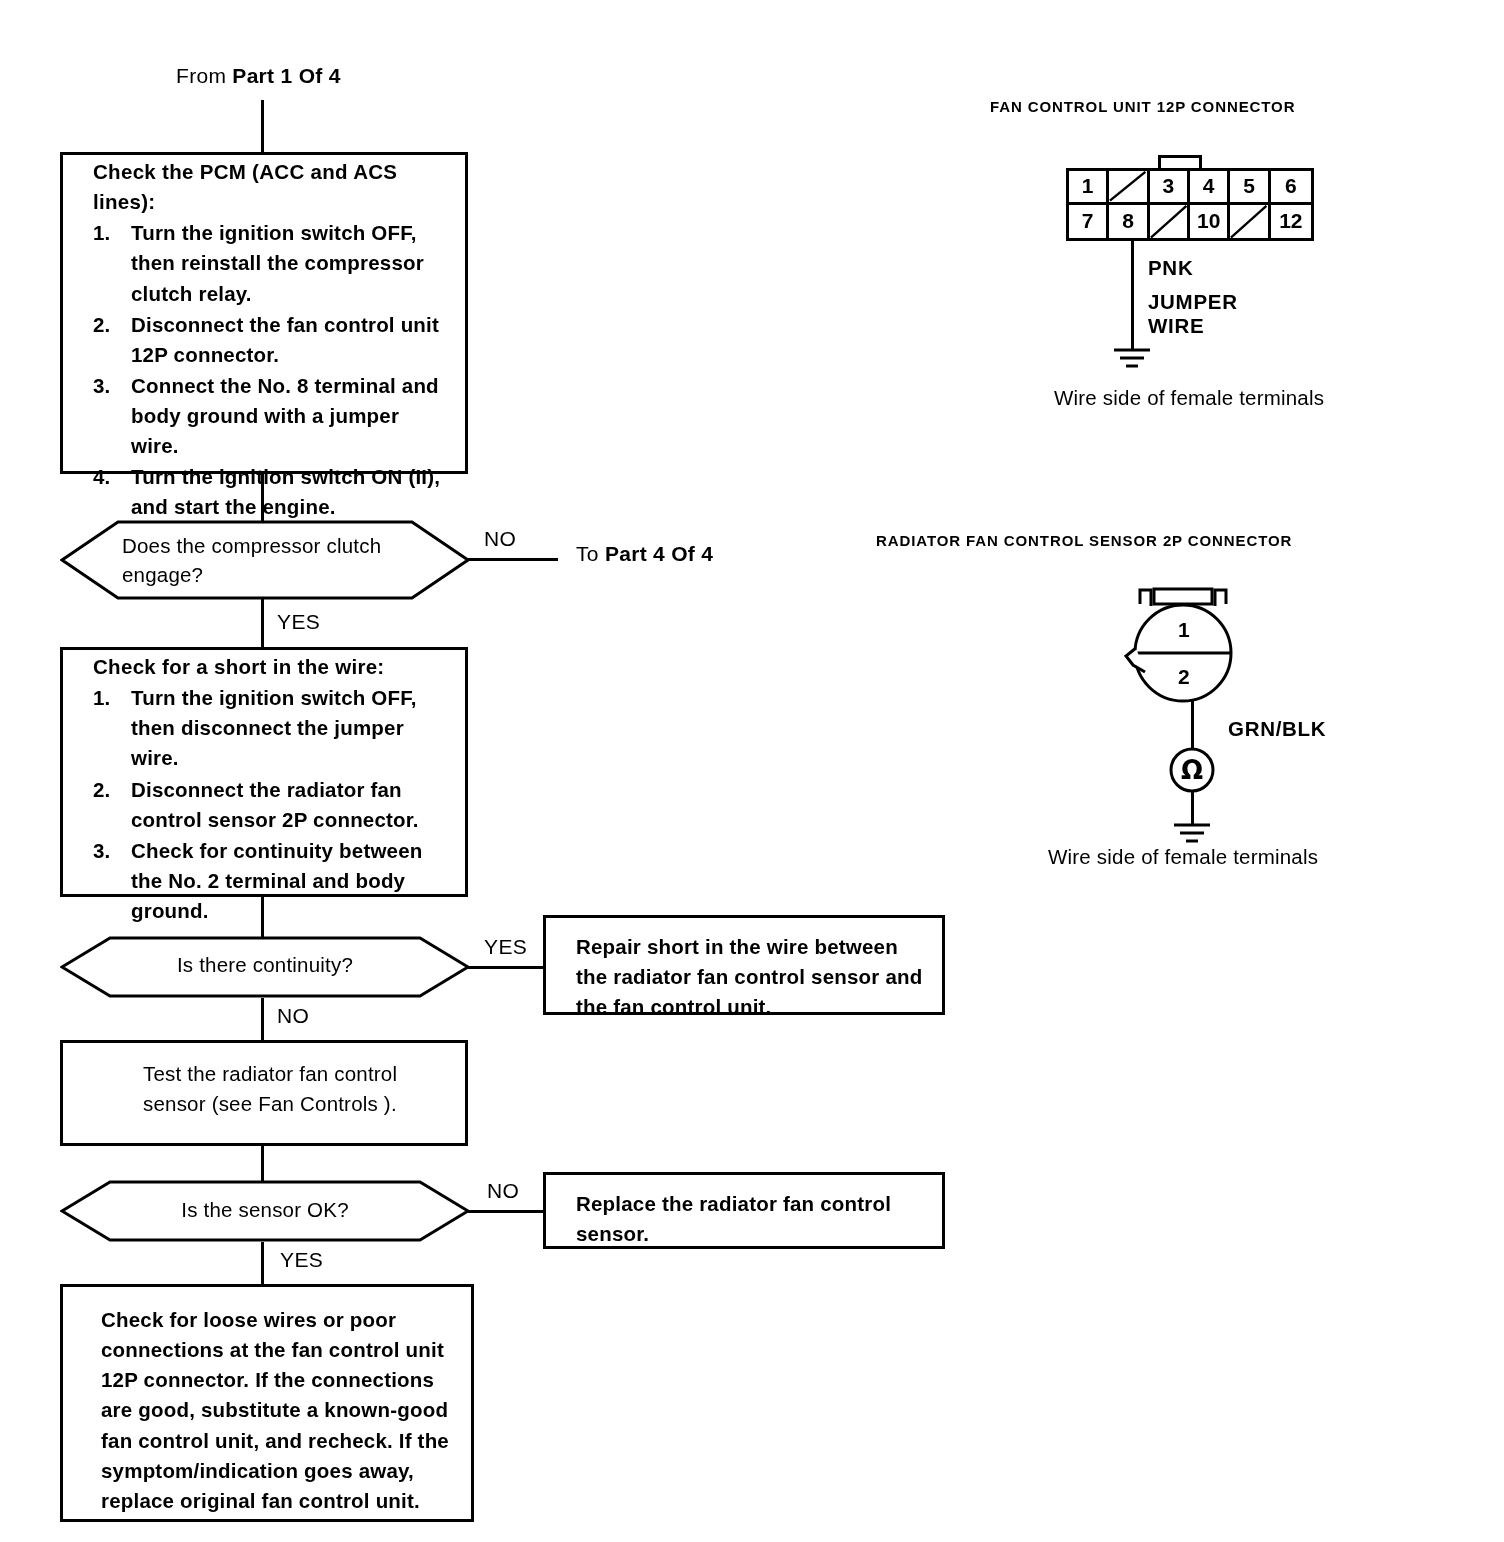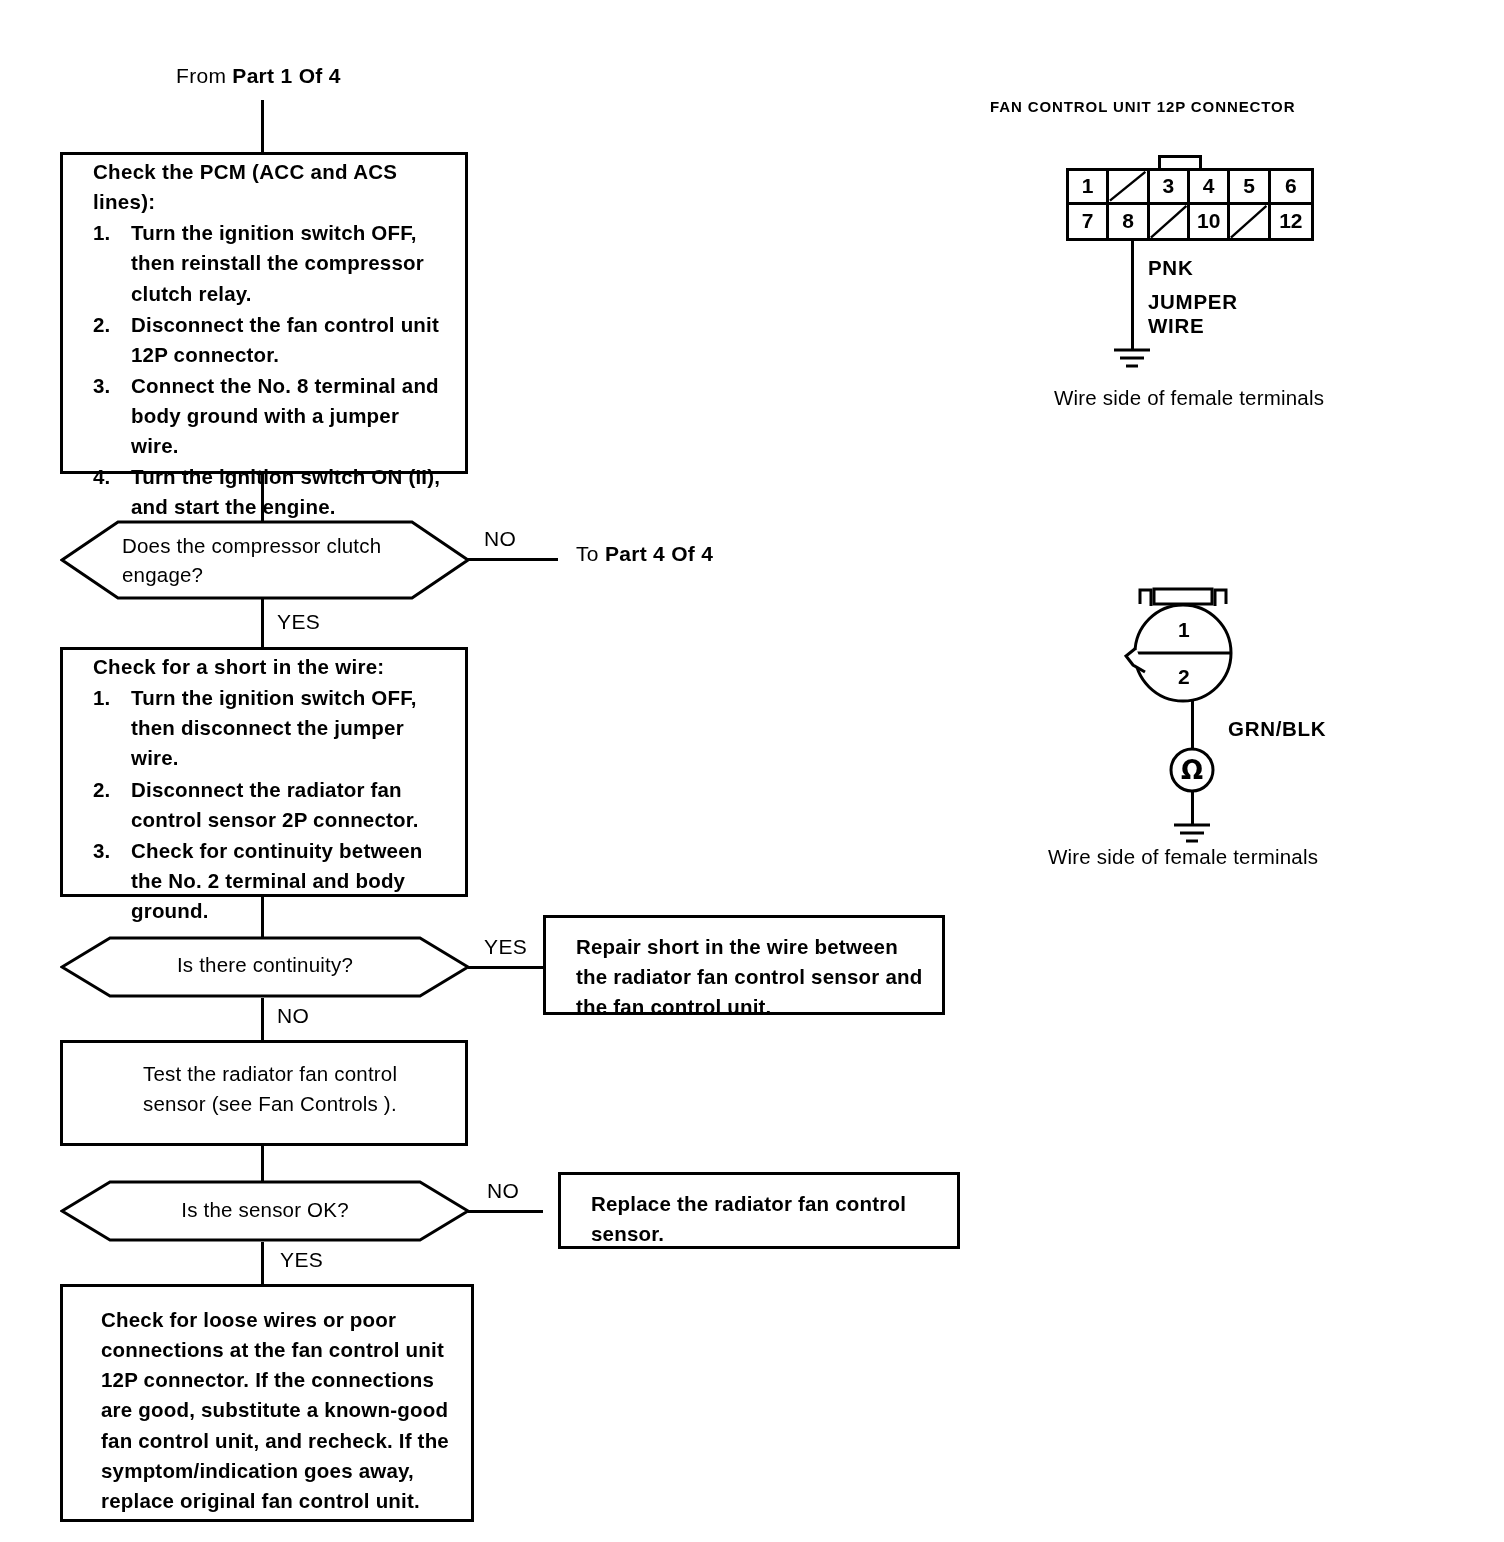--- a/index.html
+++ b/index.html
@@ -263,21 +263,21 @@
       <polygon points="50,2 360,2 408,31 360,60 50,60 2,31" fill="#ffffff" stroke="#000000" stroke-width="3"></polygon>
     </svg>
     <div class="hextext ctr">
       <span>Is the sensor OK?</span>
     </div>
   </div>
 
   <div class="hline" style="left:468px; top:1210px; width:75px;"></div>
   <div class="branch" style="left:487px; top:1179px;">NO</div>
 
-  <div class="pbox allbold" style="left:558px; top:1172px; width:402px; height:77px;">
+  <div class="pbox allbold" style="left:543px; top:1172px; width:402px; height:77px;">
     <div class="pbox-inner" style="padding:14px 18px 10px 30px;">
       <span>Replace the radiator fan control sensor.</span>
     </div>
   </div>
 
   <div class="vline" style="left:261px; top:1242px; height:44px;"></div>
   <div class="branch" style="left:280px; top:1248px;">YES</div>
 
   <div class="pbox allbold" style="left:60px; top:1284px; width:414px; height:238px;">
     <div class="pbox-inner" style="padding:18px 18px 10px 38px;">
@@ -349,20 +349,21 @@
     <line x1="12" y1="11" x2="36" y2="11" stroke="#000" stroke-width="3"></line>
     <line x1="18" y1="19" x2="30" y2="19" stroke="#000" stroke-width="3"></line>
   </svg>
 
   <div class="wire-label" style="left:1148px; top:256px;">PNK</div>
   <div class="wire-label" style="left:1148px; top:290px;">JUMPER</div>
   <div class="wire-label" style="left:1148px; top:314px;">WIRE</div>
 
   <div class="conn-caption" style="left:1054px; top:386px;">Wire side of female terminals</div>
 
+  <div class="conn-heading" style="left:876px; top:532px;">RADIATOR FAN CONTROL SENSOR 2P CONNECTOR</div>
 
   <svg class="abs" style="left:1118px; top:586px;" width="130" height="125" viewBox="0 0 130 125">
 
     <path d="M22,18 L22,4 L33,4 L33,20" fill="#fff" stroke="#000" stroke-width="3"></path>
 
     <path d="M97,20 L97,4 L108,4 L108,18" fill="#fff" stroke="#000" stroke-width="3"></path>
 
     <rect x="36" y="3" width="58" height="15" fill="#fff" stroke="#000" stroke-width="3"></rect>
 
     <circle cx="65" cy="67" r="48" fill="#fff" stroke="#000" stroke-width="3"></circle>

